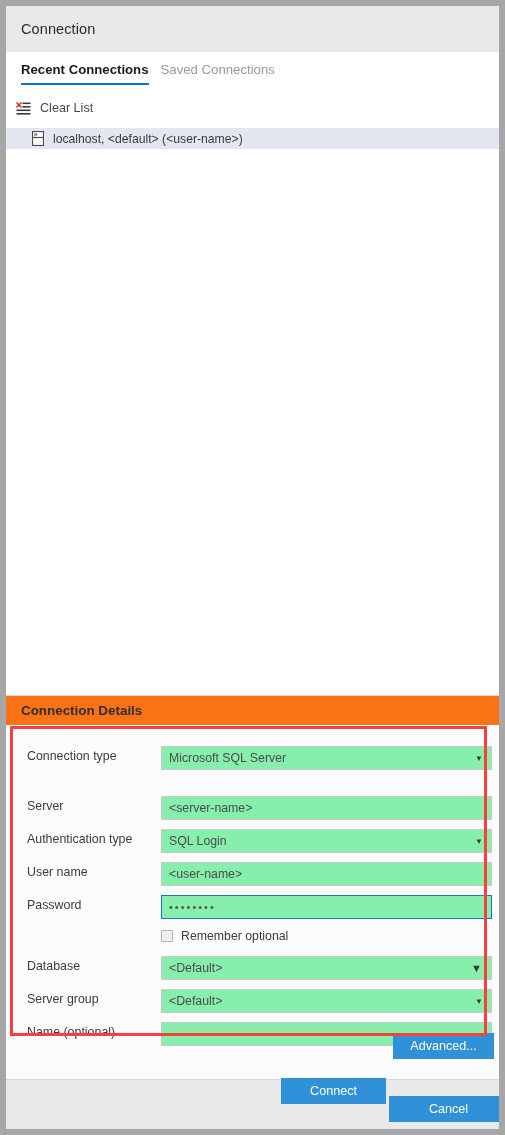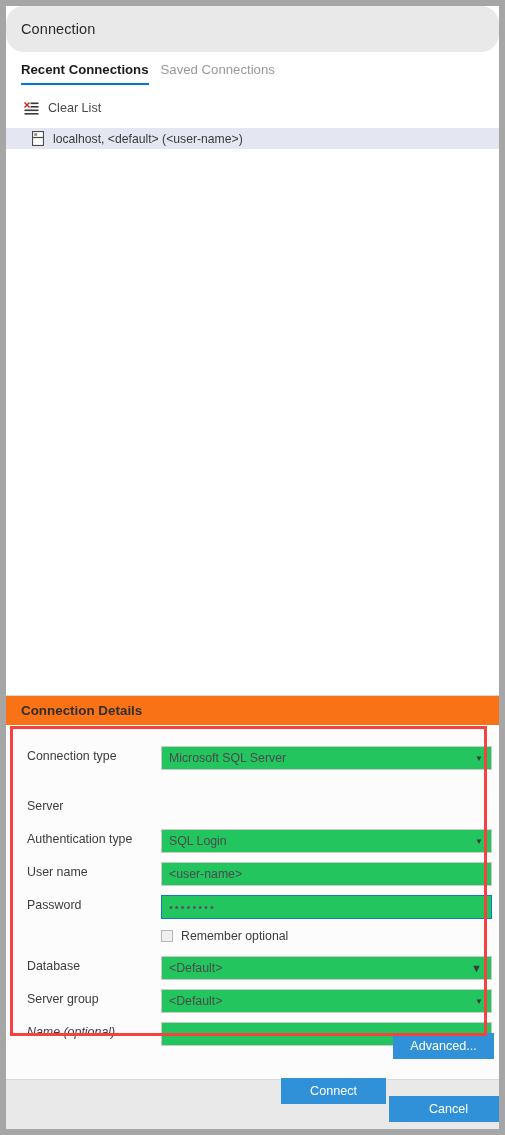--- a/index.html
+++ b/index.html
@@ -34,21 +34,20 @@
   }
 
   
   #titlebar {
     height: 46px;
     background: #e9e9e9;
     box-sizing: border-box;
     padding: 0 0 0 15px;
     display: flex;
     align-items: center;
-    border-radius: 18px;
   }
   #titlebar .title-text {
     font-size: 14.5px;
     color: #2a2a2a;
     letter-spacing: .1px;
   }
 
   
   #tabs {
     height: 36px;
@@ -80,21 +79,21 @@
     position: relative;
     background: #ffffff;
     height: 598px;
     box-sizing: border-box;
   }
 
   .clear-row {
     display: flex;
     align-items: center;
     height: 22px;
-    padding-left: 18px;
+    padding-left: 10px;
     margin-top: 9px;
     cursor: pointer;
   }
   .clear-row .label {
     font-size: 12.6px;
     color: #4a4a4a;
     margin-left: 9px;
   }
 
   .conn-row {
@@ -169,21 +168,21 @@
     color: #3c3c3c;
     white-space: nowrap;
   }
   .field {
     position: absolute;
     left: 155px;
     top: 0;
     width: 331px;
     height: 24px;
     box-sizing: border-box;
-    background: #22c55e;
+    background: #86efac;
     border: 1px solid #c9c9c9;
     font-size: 12.3px;
     color: #4b4b4b;
     line-height: 22px;
     padding-left: 7px;
     font-family: "Liberation Sans", sans-serif;
     white-space: nowrap;
     overflow: hidden;
   }
   .field.focused {
@@ -333,20 +332,23 @@
         <div class="row" style="top:21px;">
           <span class="flabel">Connection type</span>
           <div class="field">
             <span>Microsoft SQL Server</span>
             <span class="caret">▼</span>
           </div>
         </div>
 
         <div class="row" style="top:71px;">
           <span class="flabel">Server</span>
+          <div class="field">
+            <span>&lt;server-name&gt;</span>
+          </div>
         </div>
 
         <div class="row" style="top:104px;">
           <span class="flabel">Authentication type</span>
           <div class="field">
             <span>SQL Login</span>
             <span class="caret">▼</span>
           </div>
         </div>
 
@@ -378,21 +380,21 @@
         </div>
 
         <div class="row" style="top:264px;">
           <span class="flabel">Server group</span>
           <div class="field">
             <span>&lt;Default&gt;</span>
             <span class="caret">▼</span>
           </div>
         </div>
 
-        <div class="row" style="top:297px;font-style:italic;">
+        <div class="row" style="top:297px;">
           <span class="flabel">Name (optional)</span>
           <div class="field">
             <span></span>
           </div>
         </div>
 
       </div>
     </div>
 
     <button class="btn" id="btn-advanced">Advanced...</button>

